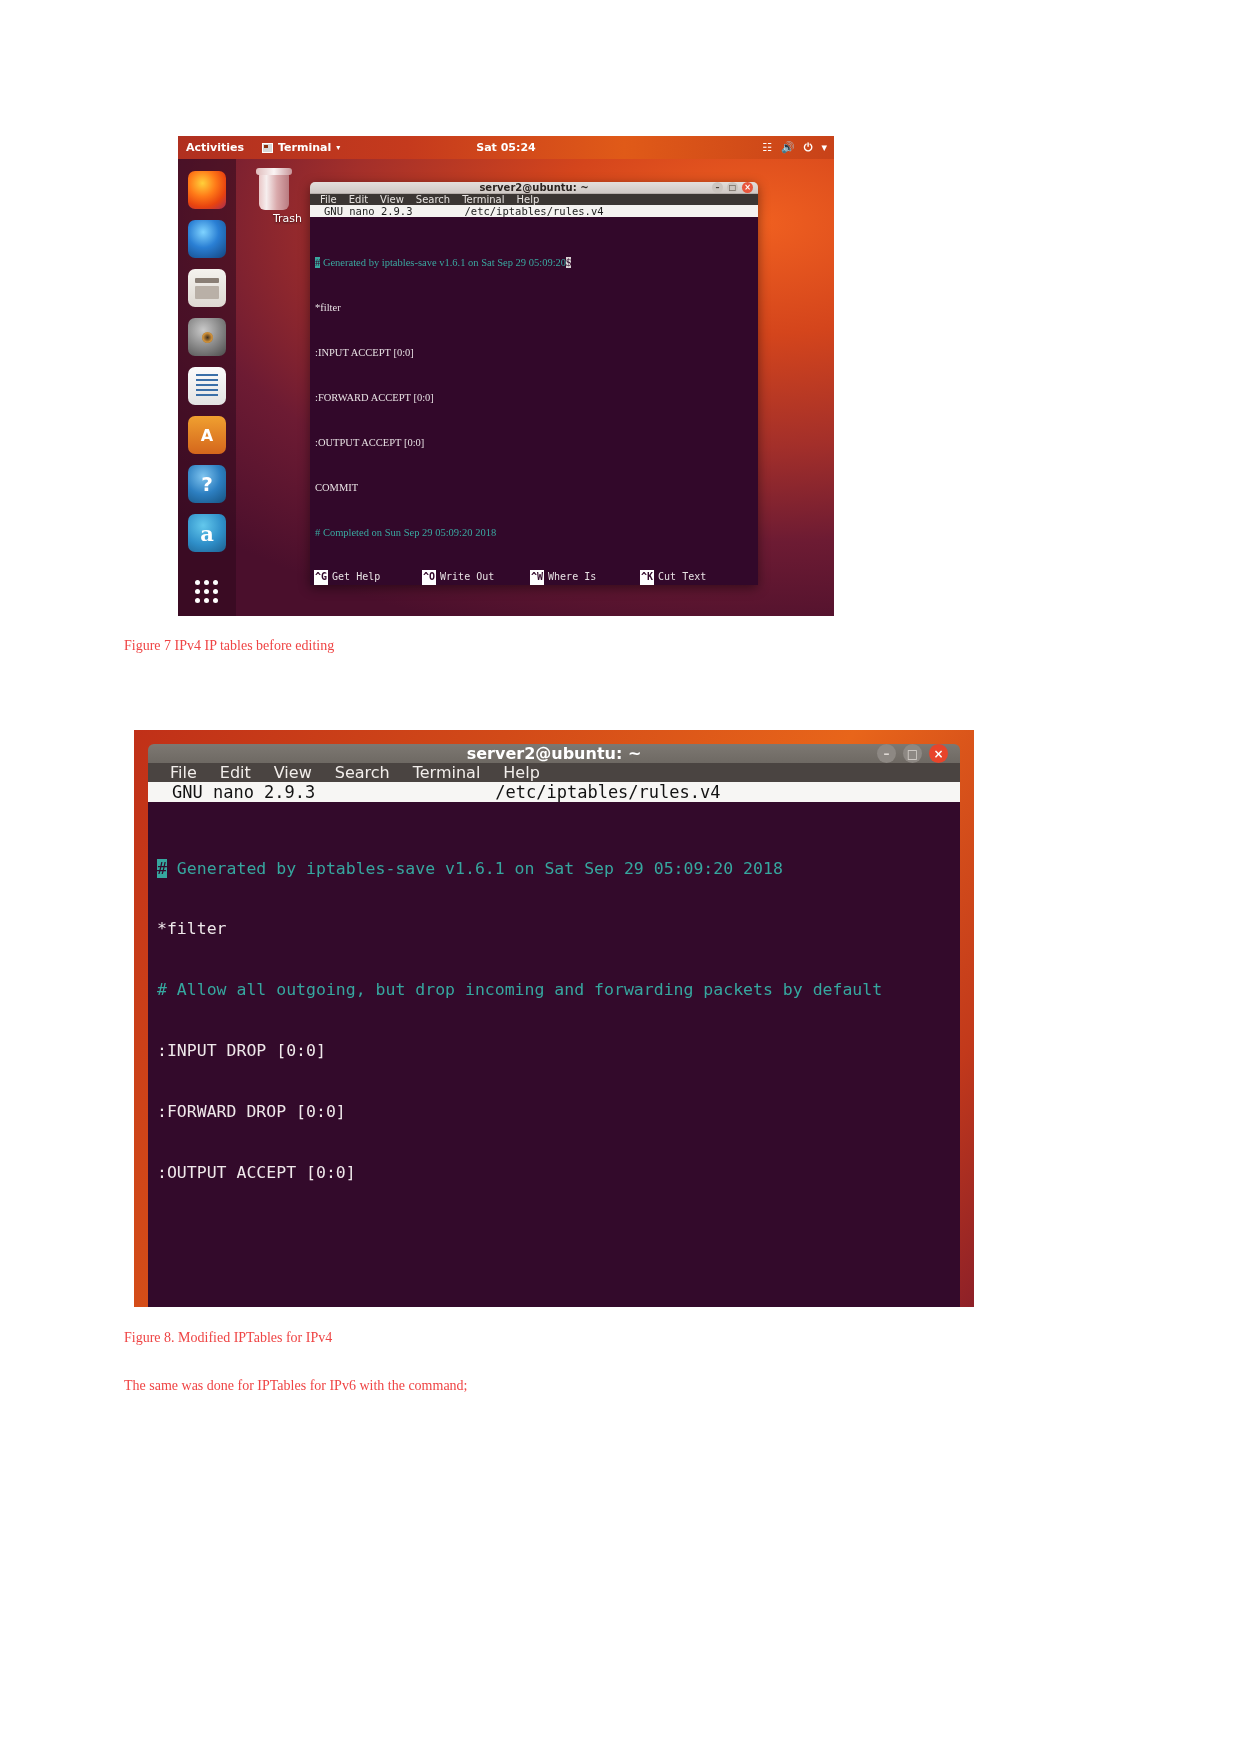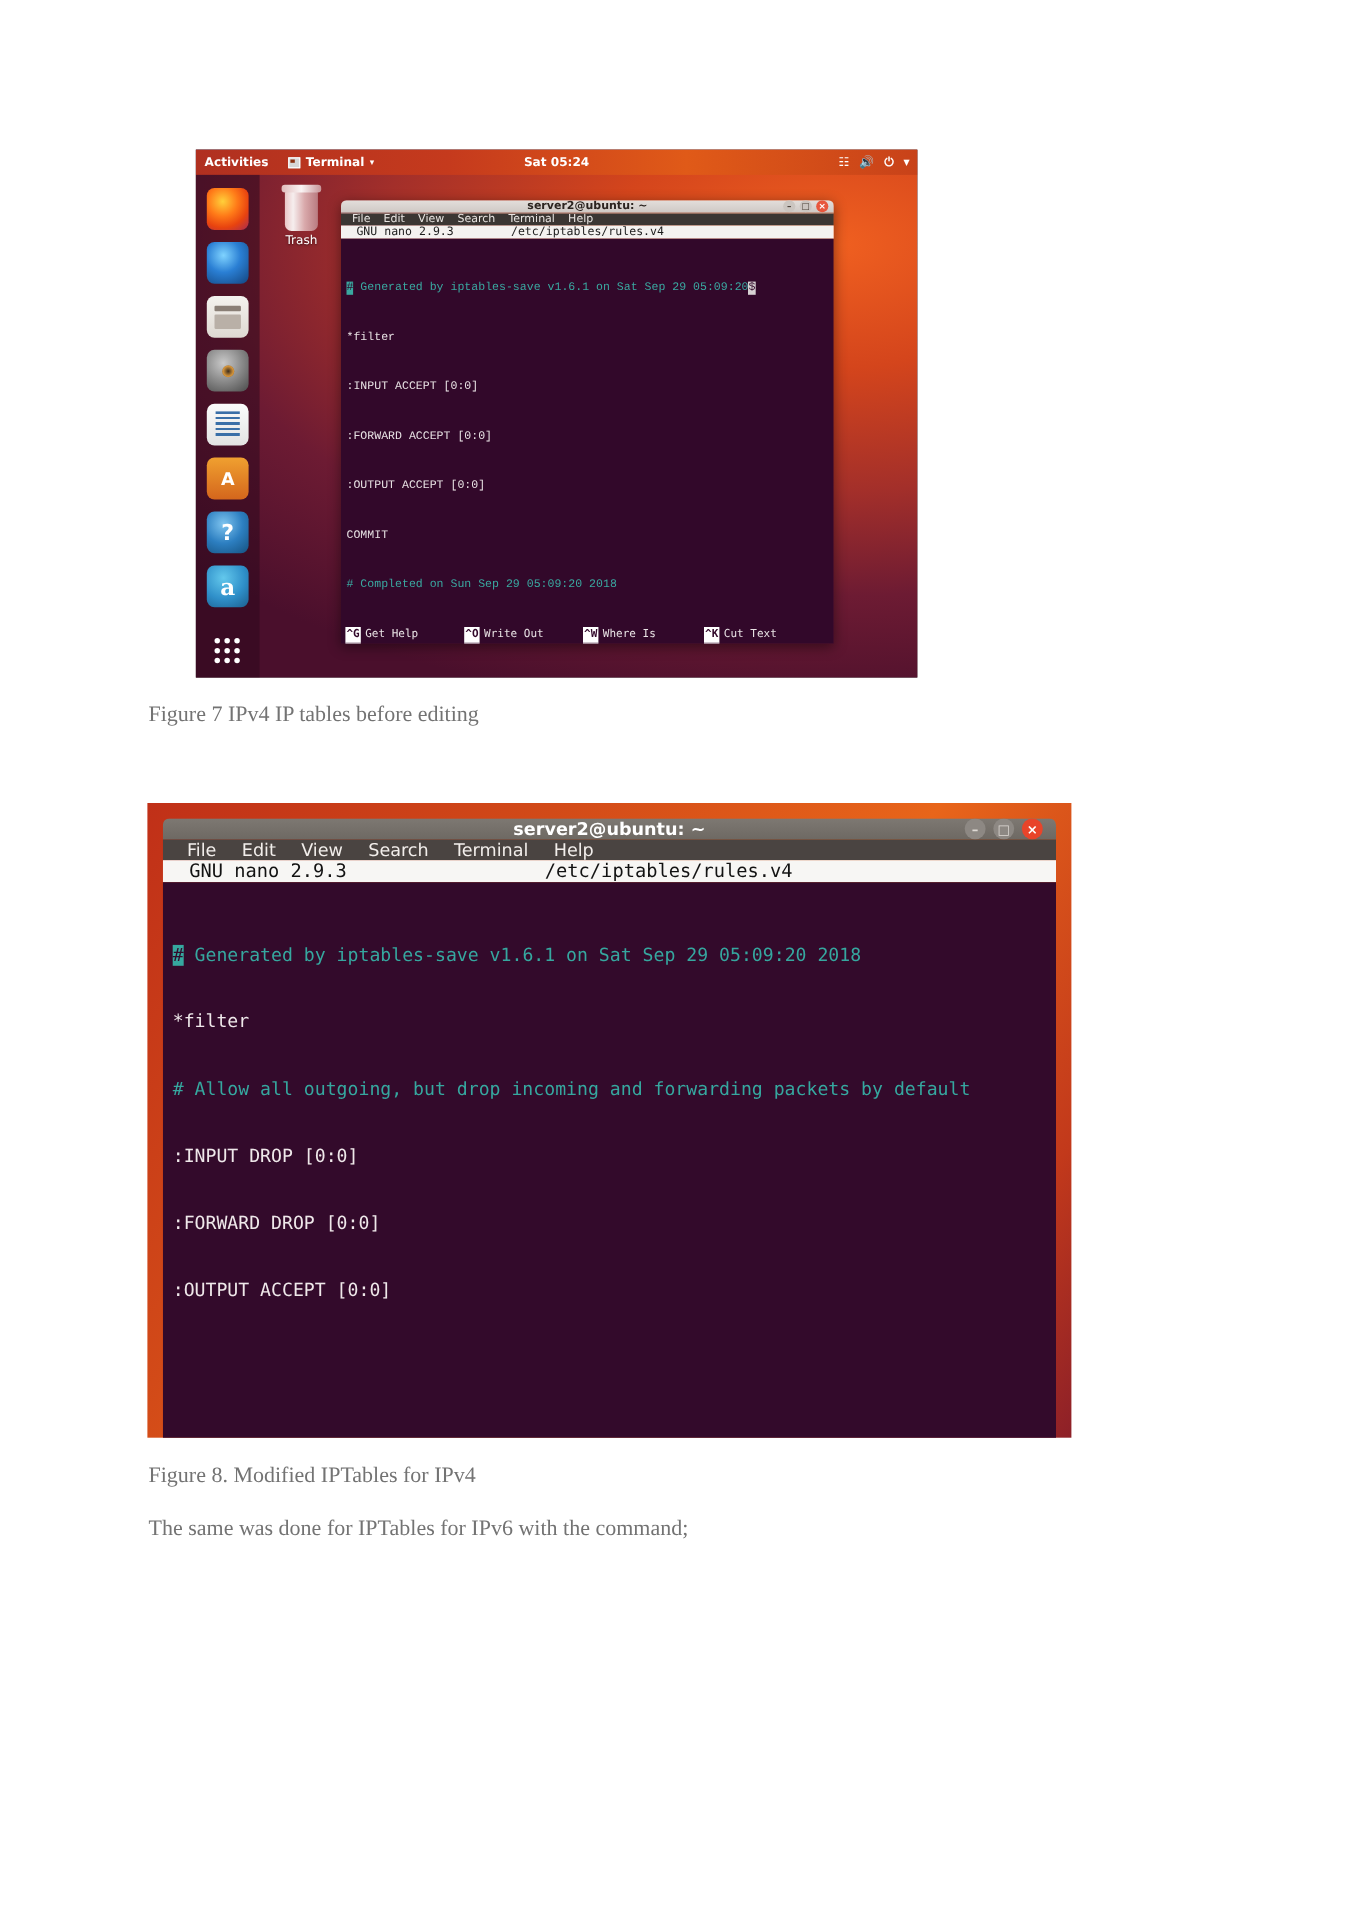--- a/index.html
+++ b/index.html
@@ -153,21 +153,21 @@
     border-radius: 4px 4px 6px 6px;
     position: relative;
   }
   .trashcan::before {
     content:""; position:absolute; left:-3px; right:-3px; top:-4px; height:7px;
     background: linear-gradient(90deg,#e0bcbc,#faf4f4,#c79498);
     border-radius: 3px;
   }
   .trash1 .lbl {
     color: #fff; font-family: "DejaVu Sans", sans-serif; font-size: 11px;
-    margin-top: 2px; text-shadow: 0 1px 2px rgba(0,0,0,.6);
+    margin-top: 2px; text-shadow: 0 1px 2px rgba(0,0,0,.6); text-align: right;
   }
 
   
   .term1 {
     position: absolute;
     left: 132px; top: 46px;
     width: 448px; height: 403px;
     box-shadow: 0 3px 12px rgba(0,0,0,.45);
     border-radius: 5px 5px 0 0;
     overflow: hidden;
@@ -213,21 +213,21 @@
     height: 16px;
     display: flex;
     align-items: center;
     padding-left: 14px;
     white-space: pre;
   }
   .nano-head .fname { margin-left: 52px; }
   .t1-body {
     flex: 1;
     background: #32082a;
-    font-family: Liberation Mono, monospace;
+    font-family: Liberation Serif, serif;
     font-size: 10.5px;
     line-height: 15px;
     padding: 8px 0 0 4px;
     color: #e8e2e4;
     white-space: pre;
     position: relative;
   }
   .t1-body .cmt { color: #3aa8a0; }
   .t1-body .line { padding-left: 1px; }
   .hashblk { background:#3aa8a0; color:#32082a; }
@@ -240,24 +240,24 @@
     color: #e8e2e4;
     padding: 0 0 4px 4px;
   }
   .hrow { display: flex; }
   .hcell { display: flex; align-items: center; }
   .key { background: #ffffff; color: #32082a; padding: 0 1px; margin-right: 4px; }
 
   
   .cap {
     position: absolute;
-    left: 135px;
+    left: 124px;
     font-family: "Liberation Serif", serif;
-    font-size: 20px;
-    color: #737373;
+    font-size: 14px;
+    color: #ef4444;
     white-space: nowrap;
   }
   .cap1 { top: 638px; }
   .cap2 { top: 1330px; }
   .para1 { top: 1378px; text-align: center; }
 
   
   .fig2 {
     position: absolute;
     left: 134px;

